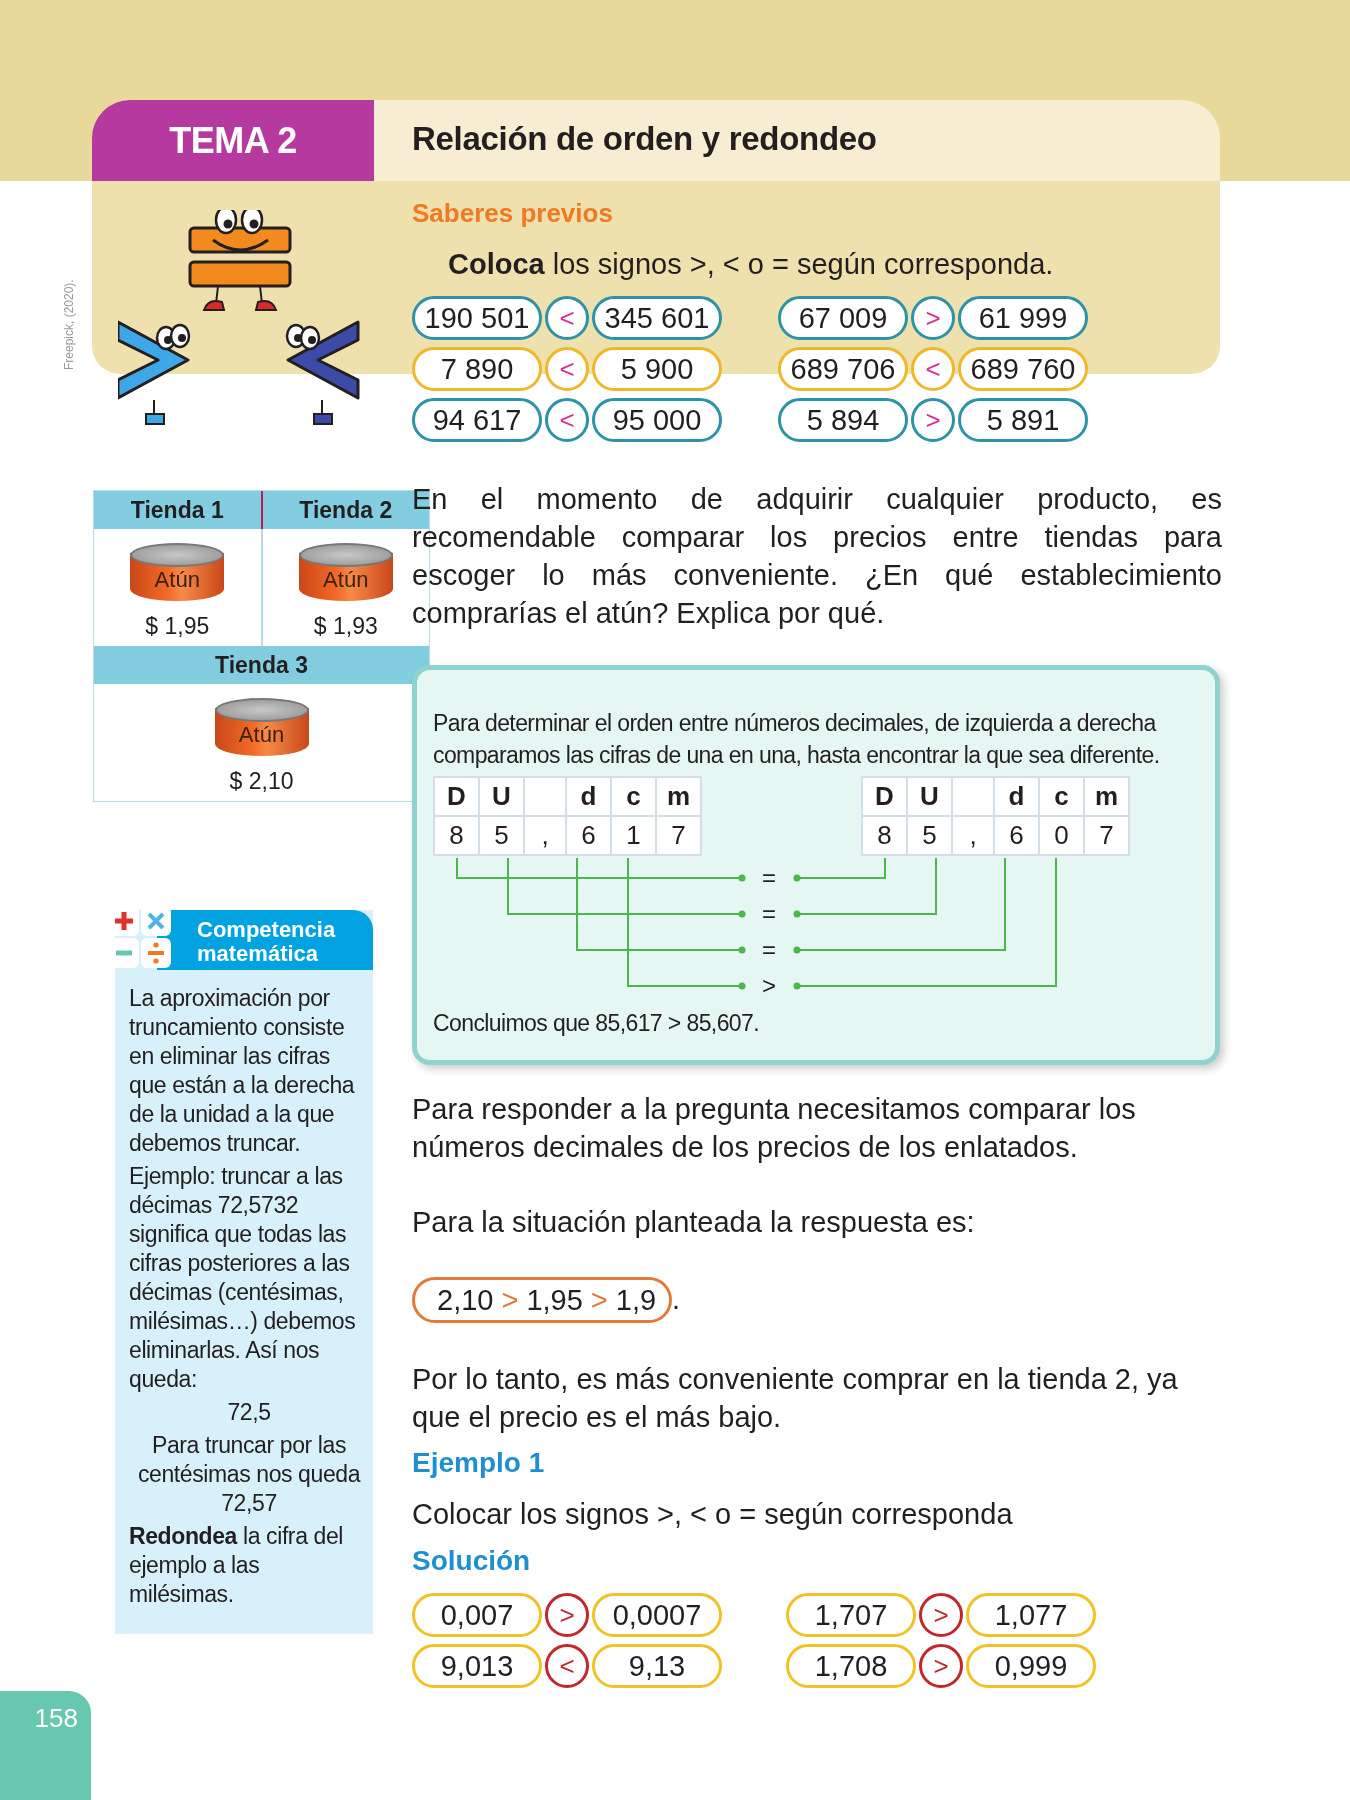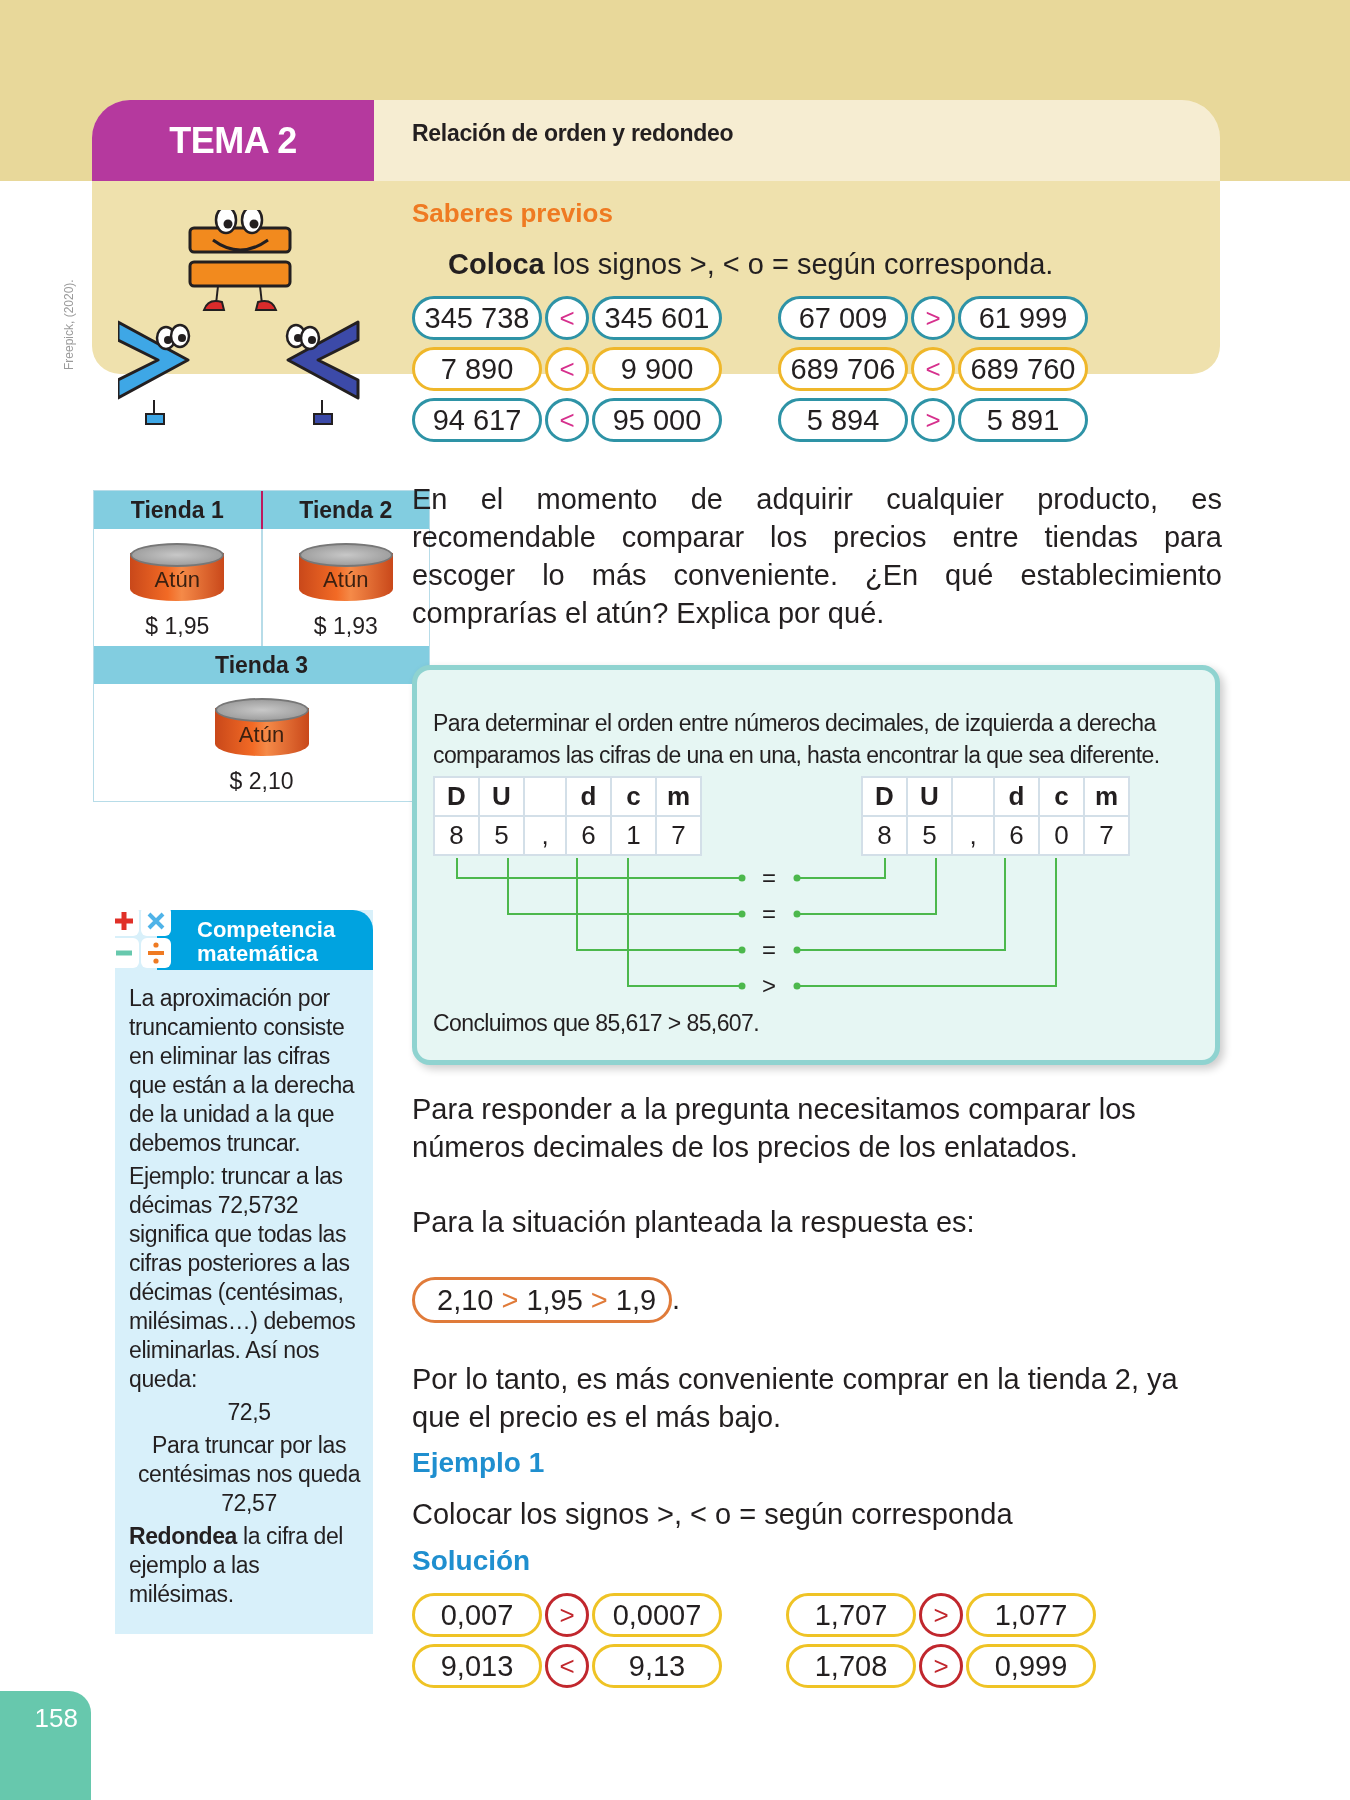--- a/index.html
+++ b/index.html
@@ -4,21 +4,21 @@
 <style>
   * { box-sizing: border-box; margin: 0; padding: 0; }
   html, body { width: 1350px; height: 1800px; background: #ffffff; overflow: hidden; }
   body { position: relative; font-family: "Liberation Sans", "DejaVu Sans", sans-serif; color: #231f20; }
 
   .top-band { position: absolute; left: 0; top: 0; width: 1350px; height: 181px; background: #e8d89a; }
 
   .header-card { position: absolute; left: 92px; top: 100px; width: 1128px; height: 274px; background: #efe1ad; border-radius: 38px 38px 28px 28px; overflow: hidden; }
   .tema-tab { position: absolute; left: 0; top: 0; width: 282px; height: 81px; background: #b5399e; color: #fff; font-weight: bold; font-size: 36px; display: flex; align-items: center; justify-content: center; letter-spacing: -0.5px; }
   .title-bar { position: absolute; left: 282px; top: 0; width: 846px; height: 81px; background: #f6edd2; }
-  .title-text { position: absolute; left: 320px; top: 20px; font-size: 23px; font-weight: bold; color: #231f20; letter-spacing: -0.3px; }
+  .title-text { position: absolute; left: 320px; top: 20px; font-size: 33px; font-weight: bold; color: #231f20; letter-spacing: -0.3px; }
 
   .credit { position: absolute; left: 62px; top: 370px; transform: rotate(-90deg); transform-origin: left top; font-size: 12px; color: #9a9a9a; white-space: nowrap; }
 
   .mascots { position: absolute; left: 118px; top: 210px; width: 250px; height: 220px; }
 
   .saberes { position: absolute; left: 412px; top: 198px; color: #ef7a22; font-weight: bold; font-size: 26px; }
   .coloca { position: absolute; left: 412px; top: 248px; font-size: 29px; color: #231f20; margin-left: 36px; }
   .coloca b { font-weight: bold; }
 
   .cmp-grid { position: absolute; left: 412px; top: 296px; }
@@ -121,33 +121,33 @@
     <line x1="204" y1="190" x2="204" y2="206" stroke="#231f20" stroke-width="2"></line>
     <rect x="196" y="204" width="18" height="10" fill="#3c4aa8" stroke="#231f20" stroke-width="2"></rect>
   </g>
 </svg>
 
 <h2 class="saberes">Saberes previos</h2>
 <p class="coloca"><b>Coloca</b><span> los signos &gt;, &lt; o = según corresponda.</span></p>
 
 <div class="cmp-grid">
   <div class="cmp-row" style="top:0;left:0">
-    <div class="pill num">345 738</div>
+    <div class="pill num">190 501</div>
     <div class="pill sign">&lt;</div>
     <div class="pill num">345 601</div>
   </div>
   <div class="cmp-row" style="top:0;left:366px">
     <div class="pill num">67 009</div>
     <div class="pill sign">&gt;</div>
     <div class="pill num">61 999</div>
   </div>
   <div class="cmp-row" style="top:51px;left:0">
     <div class="pill num yellow">7 890</div>
     <div class="pill sign yellow">&lt;</div>
-    <div class="pill num yellow">9 900</div>
+    <div class="pill num yellow">5 900</div>
   </div>
   <div class="cmp-row" style="top:51px;left:366px">
     <div class="pill num yellow">689 706</div>
     <div class="pill sign yellow">&lt;</div>
     <div class="pill num yellow">689 760</div>
   </div>
   <div class="cmp-row" style="top:102px;left:0">
     <div class="pill num">94 617</div>
     <div class="pill sign">&lt;</div>
     <div class="pill num">95 000</div>

